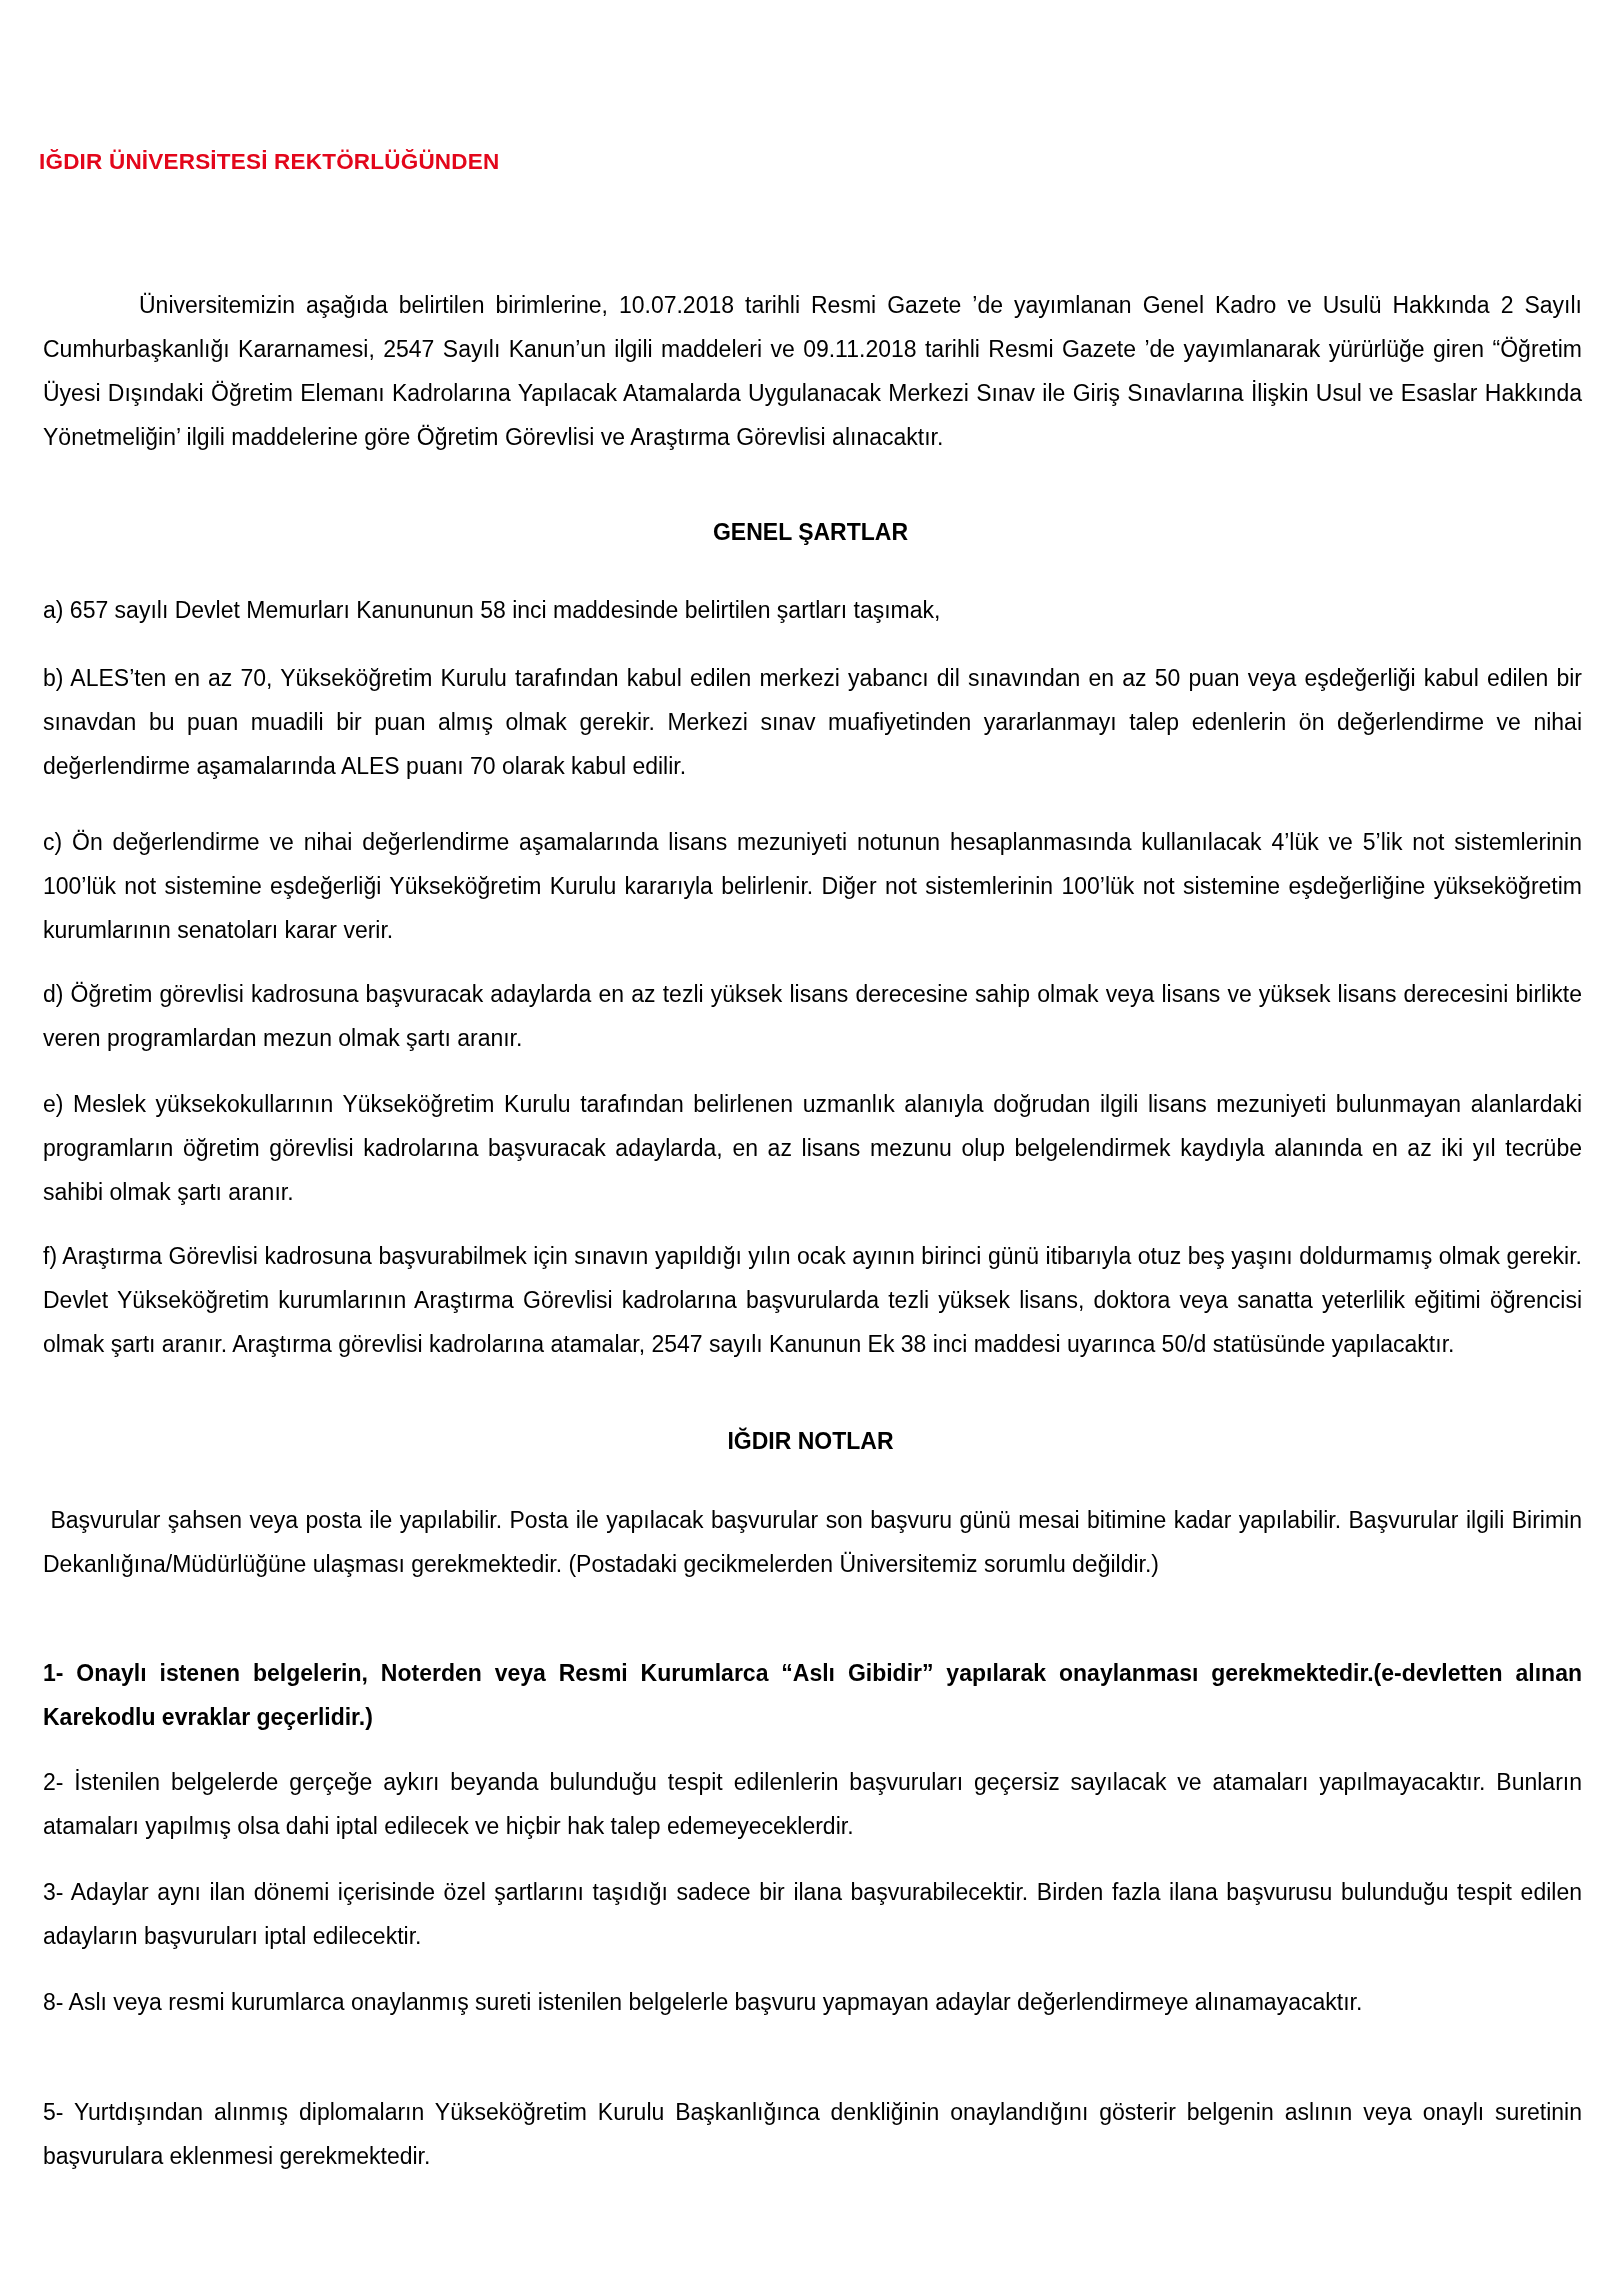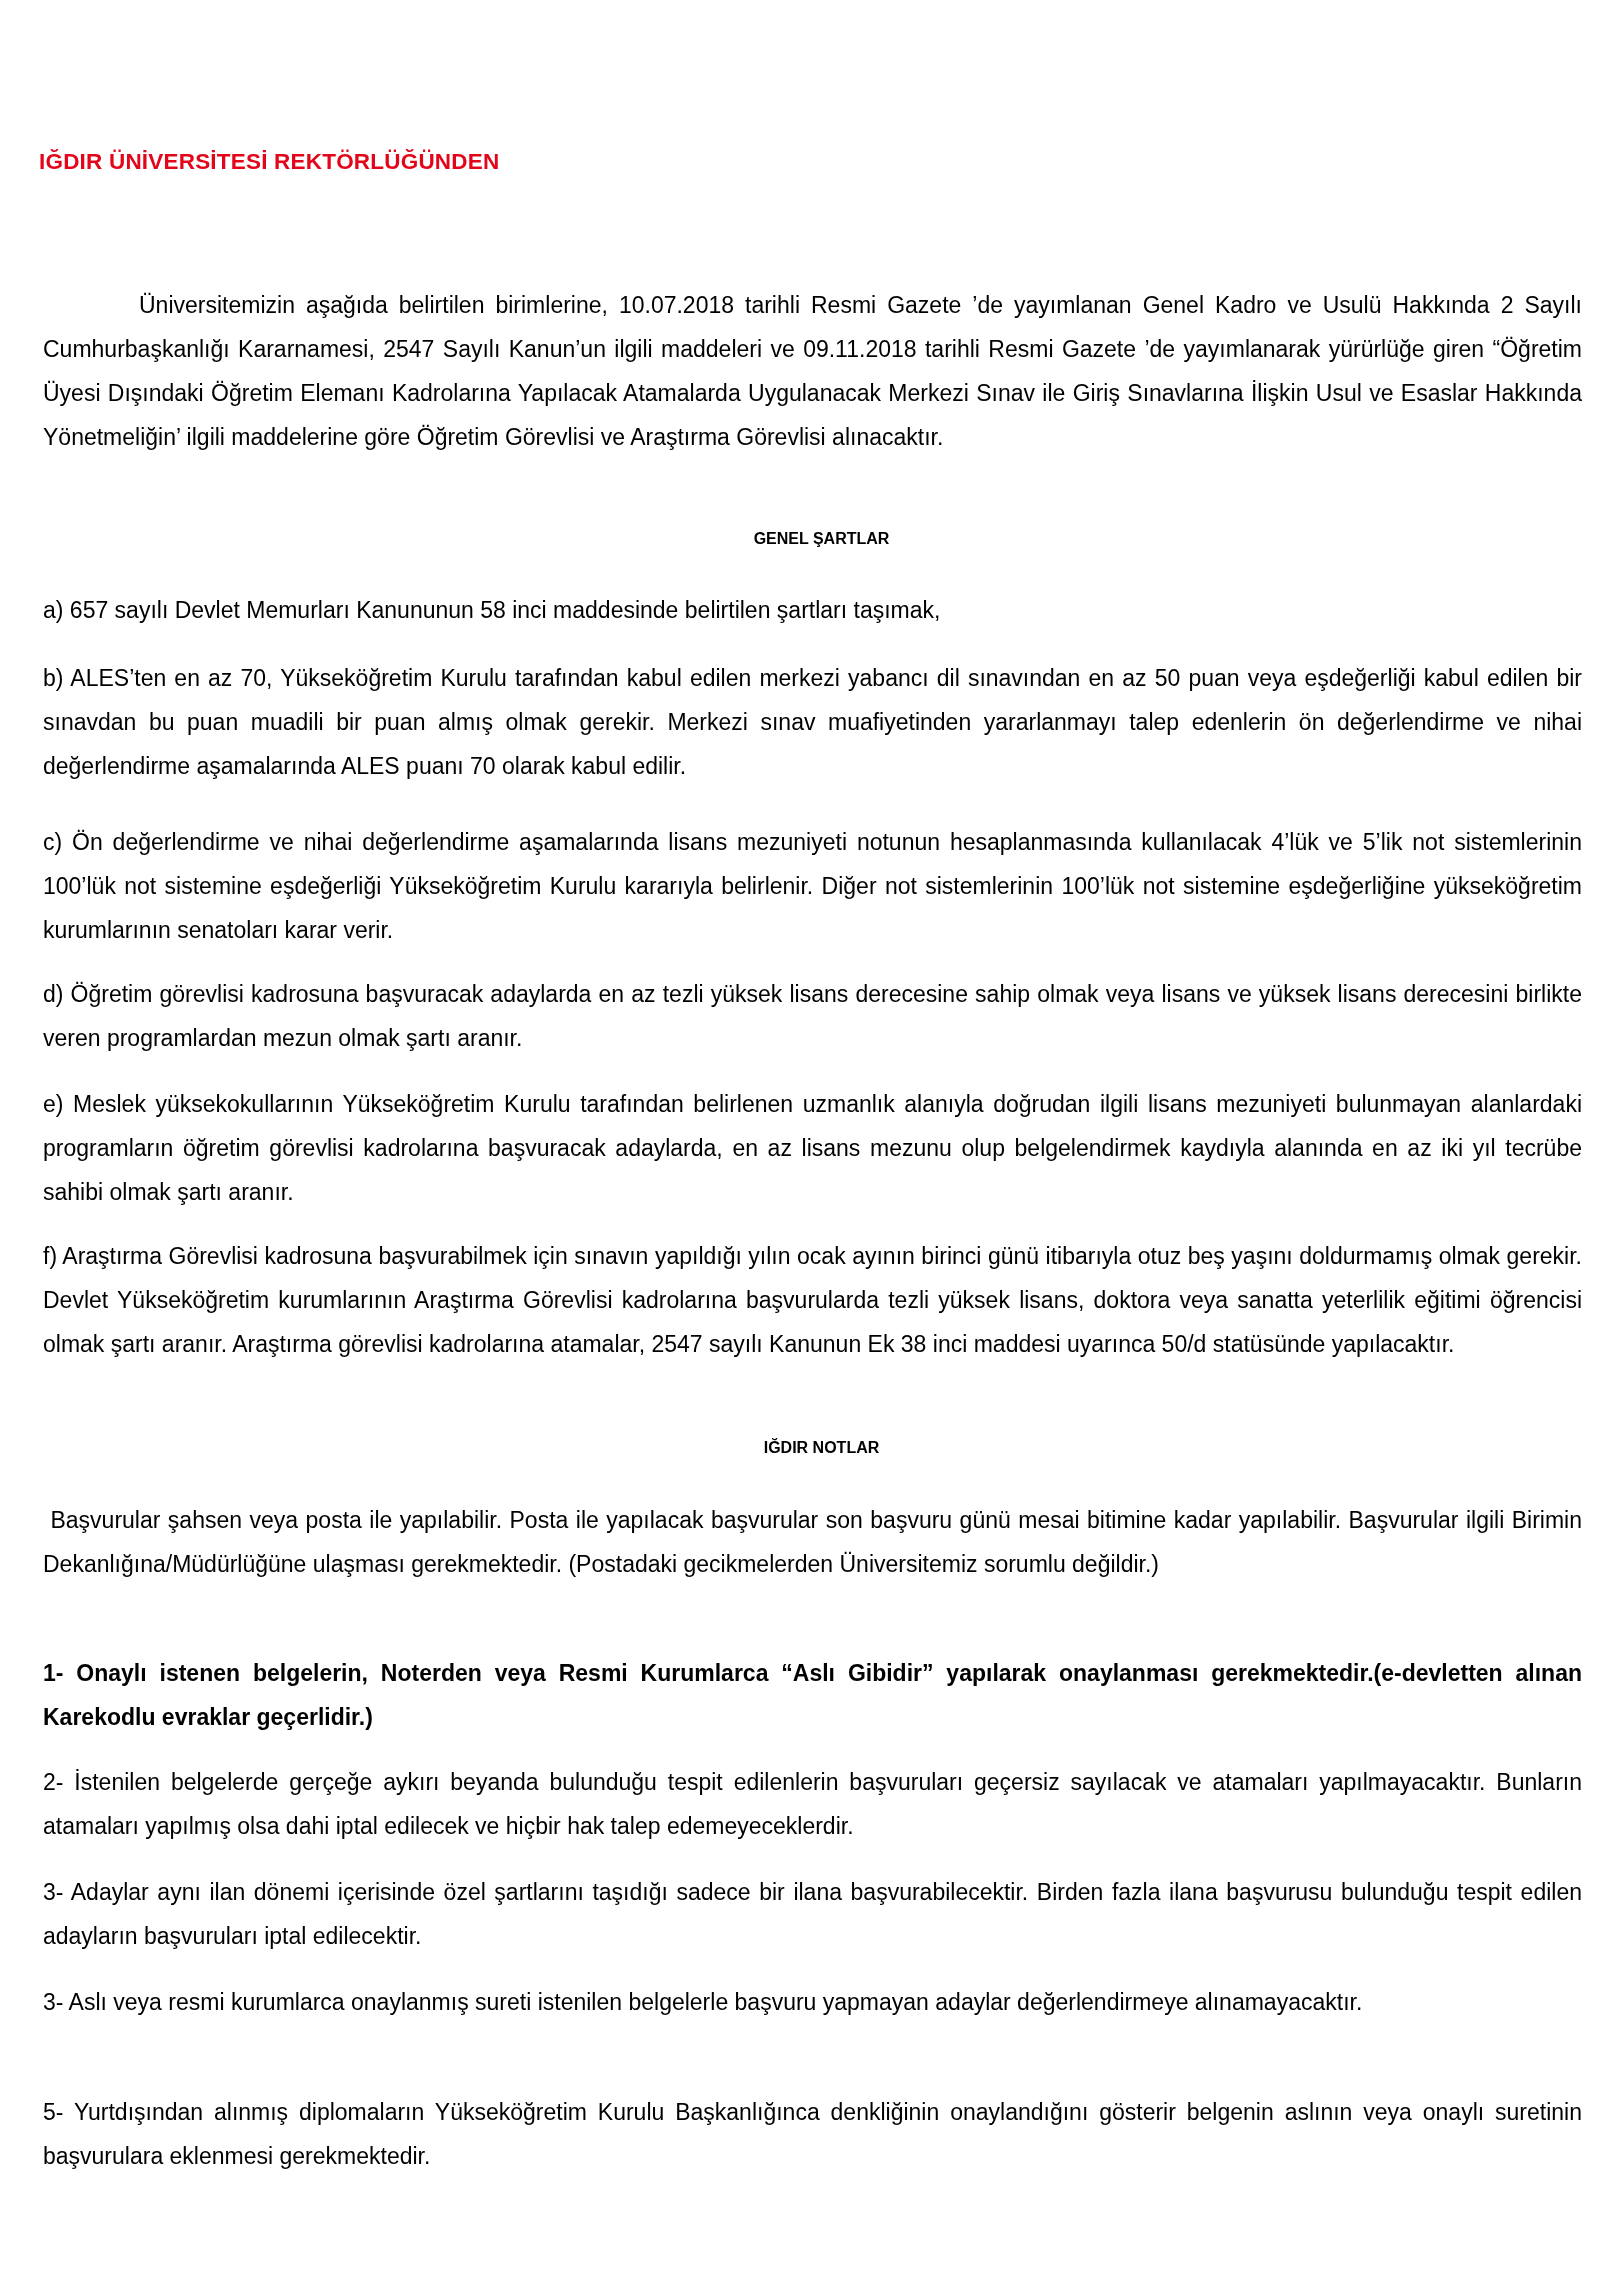--- a/index.html
+++ b/index.html
@@ -42,22 +42,22 @@
     }
     .indent {
       text-indent: 96px;
     }
     .heading {
       position: absolute;
       left: 0;
       width: 1539px;
       text-align: center;
       font-weight: bold;
-      font-size: 16px;
-      margin: 13px;
+      font-size: 23px;
+      margin: 2px;
     }
   </style>
 </head>
 <body>
 
 <div class="page">
 
   <div class="title">IĞDIR ÜNİVERSİTESİ REKTÖRLÜĞÜNDEN</div>
 
   <p class="para indent" style="top:279px;">Üniversitemizin aşağıda belirtilen birimlerine, 10.07.2018 tarihli Resmi Gazete ’de yayımlanan Genel Kadro ve Usulü Hakkında 2 Sayılı Cumhurbaşkanlığı Kararnamesi, 2547 Sayılı Kanun’un ilgili maddeleri ve 09.11.2018 tarihli Resmi Gazete ’de yayımlanarak yürürlüğe giren “Öğretim Üyesi Dışındaki Öğretim Elemanı Kadrolarına Yapılacak Atamalarda Uygulanacak Merkezi Sınav ile Giriş Sınavlarına İlişkin Usul ve Esaslar Hakkında Yönetmeliğin’ ilgili maddelerine göre Öğretim Görevlisi ve Araştırma Görevlisi alınacaktır.</p>
@@ -79,18 +79,18 @@
   <p class="heading" style="top:1426px;">IĞDIR NOTLAR</p>
 
   <p class="para" style="top:1494px; white-space: pre-wrap;"> Başvurular şahsen veya posta ile yapılabilir. Posta ile yapılacak başvurular son başvuru günü mesai bitimine kadar yapılabilir. Başvurular ilgili Birimin Dekanlığına/Müdürlüğüne ulaşması gerekmektedir. (Postadaki gecikmelerden Üniversitemiz sorumlu değildir.)</p>
 
   <p class="para" style="top:1647px;font-weight:bold;">1- Onaylı istenen belgelerin, Noterden veya Resmi Kurumlarca “Aslı Gibidir” yapılarak onaylanması gerekmektedir.(e-devletten alınan Karekodlu evraklar geçerlidir.)</p>
 
   <p class="para" style="top:1756px;">2- İstenilen belgelerde gerçeğe aykırı beyanda bulunduğu tespit edilenlerin başvuruları geçersiz sayılacak ve atamaları yapılmayacaktır. Bunların atamaları yapılmış olsa dahi iptal edilecek ve hiçbir hak talep edemeyeceklerdir.</p>
 
   <p class="para" style="top:1866px;">3- Adaylar aynı ilan dönemi içerisinde özel şartlarını taşıdığı sadece bir ilana başvurabilecektir. Birden fazla ilana başvurusu bulunduğu tespit edilen adayların başvuruları iptal edilecektir.</p>
 
-  <p class="para" style="top:1976px;">3- Aslı veya resmi kurumlarca onaylanmış sureti istenilen belgelerle başvuru yapmayan adaylar değerlendirmeye alınamayacaktır.</p>
+  <p class="para" style="top:1976px;">8- Aslı veya resmi kurumlarca onaylanmış sureti istenilen belgelerle başvuru yapmayan adaylar değerlendirmeye alınamayacaktır.</p>
 
   <p class="para" style="top:2086px;">5- Yurtdışından alınmış diplomaların Yükseköğretim Kurulu Başkanlığınca denkliğinin onaylandığını gösterir belgenin aslının veya onaylı suretinin başvurulara eklenmesi gerekmektedir.</p>
 
 </div>
 
 
 </body></html>

